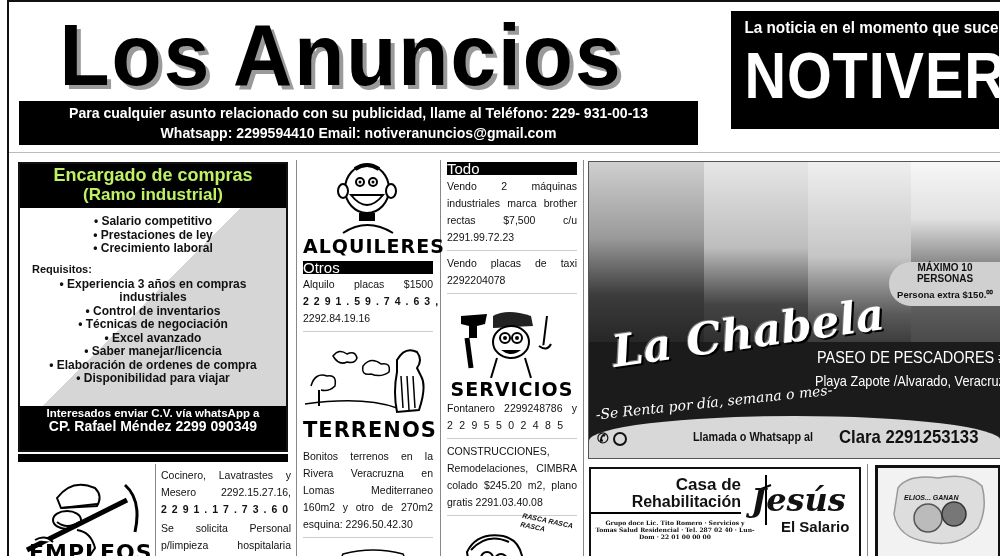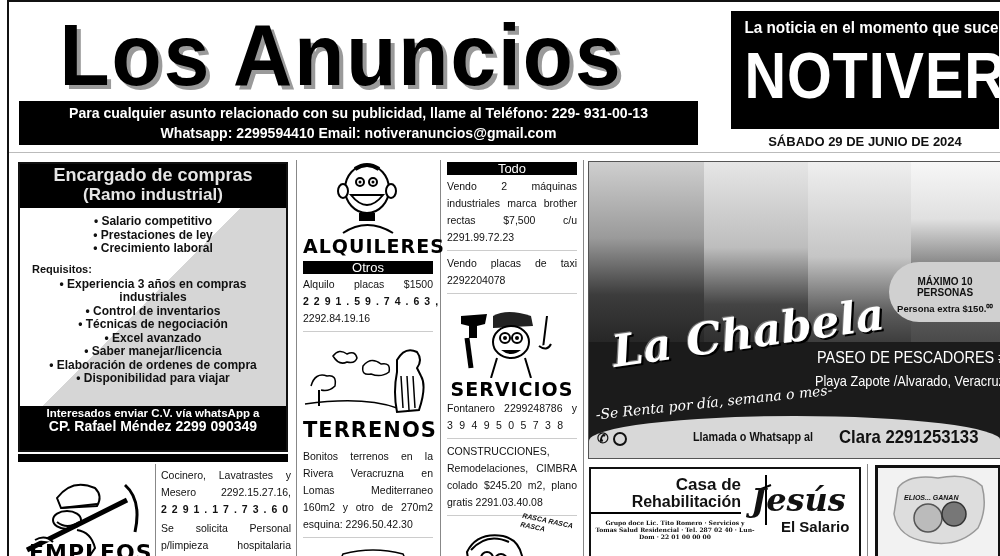--- a/index.html
+++ b/index.html
@@ -16,30 +16,30 @@
   .brand-name { font-size: 64px; font-weight: 900; line-height: 64px; margin-top: 6px; letter-spacing: 1px; transform: scaleX(0.9); }
   .brand-date { position: absolute; left: 722px; top: 132px; width: 268px; text-align: center; font-size: 13px; font-weight: bold; }
 
   
   .rule { position: absolute; background: #888; width: 1px; }
   .col-line-top { position: absolute; left: 0; top: 150px; width: 1000px; height: 1px; background: #bbb; }
 
   
   .hire { position: absolute; left: 9px; top: 160px; width: 270px; height: 290px; border: 2px solid #111; background: linear-gradient(135deg, #fff 0%, #fff 48%, #d6d6d6 48%, #d6d6d6 100%); overflow: hidden; }
   .hire-head { text-align: center; font-weight: bold; font-size: 13px; padding-top: 6px; height: 26px; }
-  .hire-title { background: #000; color: #e5e5e5; text-align: center; font-weight: bold; font-size: 17px; line-height: 20px; padding: 1px 0 3px; }
+  .hire-title { background: #000; color: #bef264; text-align: center; font-weight: bold; font-size: 17px; line-height: 20px; padding: 1px 0 3px; }
   .hire-title .t1 { font-size: 18px; }
   .hire-list { text-align: center; font-weight: bold; font-size: 12px; line-height: 13.5px; }
   .hire-list.benefits { margin-top: 7px; }
   .hire-req-label { font-weight: bold; font-size: 11px; margin: 7px 0 3px 12px; }
   .hire-foot { position: absolute; left: 0; bottom: 0; width: 100%; height: 44px; background: #000; color: #fff; text-align: center; font-weight: bold; }
   .hire-foot .f1 { font-size: 11.5px; margin-top: 1px; }
   .hire-foot .f2 { font-size: 14px; line-height: 15px; }
 
-  .section-bar { background: #000; color: #fff; text-align: center; font-size: 13px; height: 13px; line-height: 13px; }
+  .section-bar { background: #000; color: #fff; text-align: left; font-size: 15px; height: 13px; line-height: 13px; }
   .ad-text { font-size: 10.5px; line-height: 17px; text-align: justify; text-align-last: left; }
   .ad-sep { border-bottom: 1px solid #ccc; padding-bottom: 4px; margin-bottom: 4px; }
   .spaced { letter-spacing: 5px; font-weight: bold; }
 
   .heading-art { font-family: "DejaVu Sans", sans-serif; font-weight: 900; text-align: center; color: #000; letter-spacing: 1px; }
 
   
   .cartoon { position: absolute; }
   .col2 { position: absolute; left: 294px; top: 155px; width: 130px; }
   .col3 { position: absolute; left: 438px; top: 160px; width: 130px; }
@@ -47,21 +47,21 @@
   
   .chabela { position: absolute; left: 579px; top: 159px; width: 414px; height: 298px; border: 1px solid #555; background: #333; overflow: hidden; }
   .chabela .photos { position: absolute; left: 0; top: 0; width: 100%; height: 190px; display: flex; }
   .ph { height: 100%; }
   .chabela .band { position: absolute; left: 0; top: 180px; width: 100%; height: 105px; background: #1b1b1b; }
   .chabela .bottom { position: absolute; left: 0; top: 254px; width: 100%; height: 44px; background: #d8d8d8; border-top-left-radius: 60% 30px; border-top-right-radius: 60% 30px; }
   .cha-name { position: absolute; left: 22px; top: 145px; font-family: "DejaVu Serif", serif; font-style: italic; font-weight: bold; font-size: 44px; color: #fff; text-shadow: 2px 2px 0 #000, -1px -1px 0 #777; transform: rotate(-8deg); white-space: nowrap; }
   .cha-rent { position: absolute; left: 6px; top: 232px; font-family: "DejaVu Serif", serif; font-style: italic; font-size: 14px; color: #fff; transform: rotate(-6deg); white-space: nowrap; }
   .cha-addr1 { position: absolute; left: 228px; top: 186px; font-size: 17px; color: #fff; white-space: nowrap; transform: scaleX(0.85); transform-origin: left; }
   .cha-addr2 { position: absolute; left: 226px; top: 210px; font-size: 15px; color: #fff; white-space: nowrap; transform: scaleX(0.85); transform-origin: left; }
-  .cha-max { position: absolute; left: 300px; top: 100px; width: 112px; height: 60px; background: #d0d0d0; border-radius: 50px 0 0 50px; text-align: center; padding-top: 14px; }
+  .cha-max { position: absolute; left: 300px; top: 100px; width: 112px; height: 44px; background: #d0d0d0; border-radius: 50px 0 0 50px; text-align: center; }
   .cha-max .m1 { font-size: 10px; font-weight: bold; }
   .cha-max .m2 { font-size: 9.5px; font-weight: bold; margin-top: 4px; }
   .cha-contact { position: absolute; left: 104px; top: 268px; font-size: 12px; font-weight: bold; white-space: nowrap; transform: scaleX(0.9); transform-origin: left; }
   .cha-phone { position: absolute; left: 250px; top: 264px; font-size: 19px; font-weight: bold; white-space: nowrap; transform: scaleX(0.88); transform-origin: left; }
   .cha-icons { position: absolute; left: 8px; top: 268px; font-size: 14px; font-weight: bold; color: #111; }
 
   
   .rehab { position: absolute; left: 580px; top: 465px; width: 272px; height: 95px; border: 2px solid #111; background: #fff; }
   .rehab-t1 { position: absolute; left: 40px; top: 6px; width: 110px; text-align: right; font-weight: bold; font-size: 17px; }
   .rehab-t2 { position: absolute; left: 0px; top: 24px; width: 150px; text-align: right; font-weight: bold; font-size: 16px; border-bottom: 2px solid #000; padding-bottom: 1px; }
@@ -81,21 +81,20 @@
   <div class="mast-title">Los Anuncios</div>
   <div class="mast-bar">
     <div>Para cualquier asunto relacionado con su publicidad, llame al  Teléfono: 229- 931-00-13</div>
     <div>Whatsapp: 2299594410 Email: notiveranuncios@gmail.com</div>
   </div>
 
   <div class="brand-box">
     <div class="brand-tag">La noticia en el momento que sucede</div>
     <div class="brand-name">NOTIVER</div>
   </div>
-  <div class="brand-date">SÁBADO 29 DE JUNIO DE 2024</div>
 
   <div class="col-line-top"></div>
 
   <div class="rule" style="left:287px; top:158px; height:400px;"></div>
   <div class="rule" style="left:431px; top:158px; height:400px;"></div>
   <div class="rule" style="left:574px; top:158px; height:400px;"></div>
   <div class="rule" style="left:146px; top:462px; height:96px;"></div>
   <div class="rule" style="left:858px; top:462px; height:96px;"></div>
 
   <div class="hire">
@@ -212,21 +211,21 @@
         <circle cx="70" cy="30" r="2" fill="#000"></circle>
         <path d="M54 42 Q64 50 74 42" fill="#000"></path>
         <path d="M100 8 L96 40" stroke="#000" stroke-width="2"></path>
         <path d="M92 38 Q100 44 104 36" fill="#fff" stroke="#000" stroke-width="2"></path>
         <path d="M50 50 L44 70 M78 50 L84 70" stroke="#000" stroke-width="2"></path>
       </svg>
     </div>
     <div class="heading-art" style="font-size:19px; height:22px;">SERVICIOS</div>
     <div class="ad-text ad-sep">
       <div style="text-align-last: justify;">Fontanero 2299248786 y</div>
-      <div style="letter-spacing:6.4px;">3949505738</div>
+      <div style="letter-spacing:6.4px;">2295502485</div>
     </div>
     <div class="ad-text ad-sep">CONSTRUCCIONES, Remodelaciones, CIMBRA colado $245.20 m2, plano gratis 2291.03.40.08</div>
     <div style="position:relative; height:70px; margin-top:6px;">
       <svg width="130" height="70" viewBox="0 0 130 70">
         <path d="M20 30 Q30 10 56 14 Q74 18 76 40 Q72 62 48 64 Q24 60 20 30 Z" fill="#fff" stroke="#000" stroke-width="2"></path>
         <path d="M24 28 Q40 10 62 20" fill="none" stroke="#000" stroke-width="2"></path>
         <circle cx="40" cy="36" r="6" fill="#fff" stroke="#000" stroke-width="2"></circle>
         <circle cx="54" cy="38" r="6" fill="#fff" stroke="#000" stroke-width="2"></circle>
         <circle cx="41" cy="37" r="2" fill="#000"></circle>
         <circle cx="54" cy="39" r="2" fill="#000"></circle>

